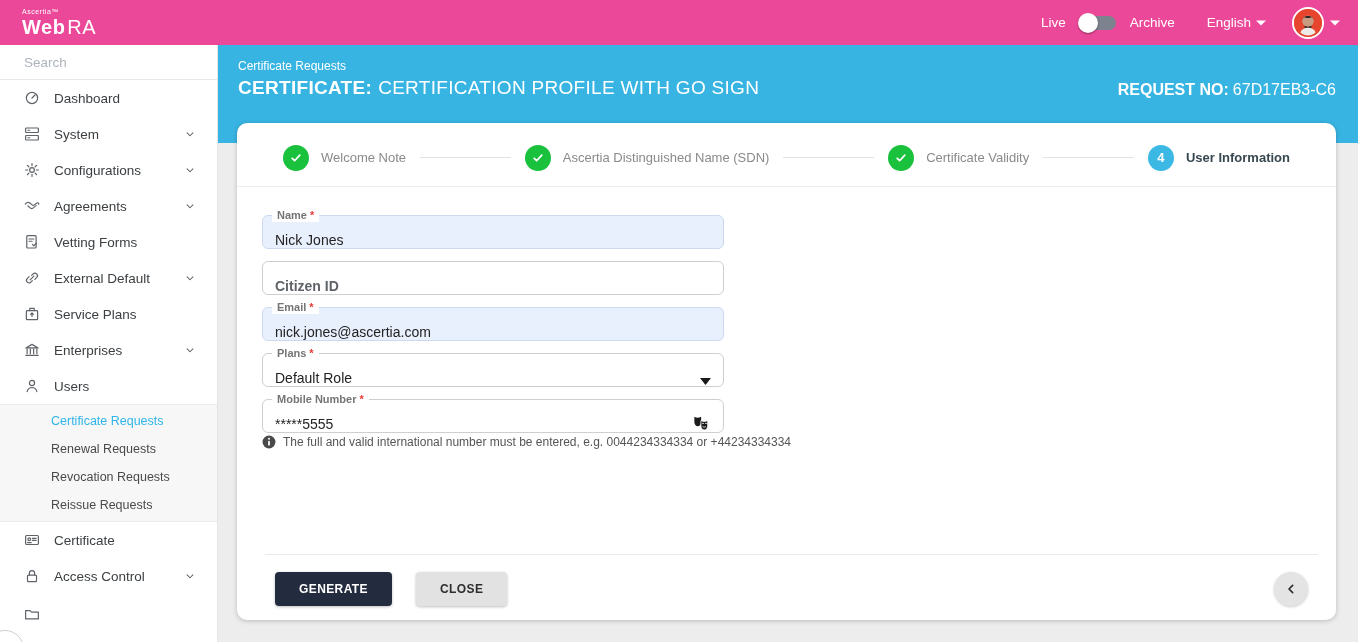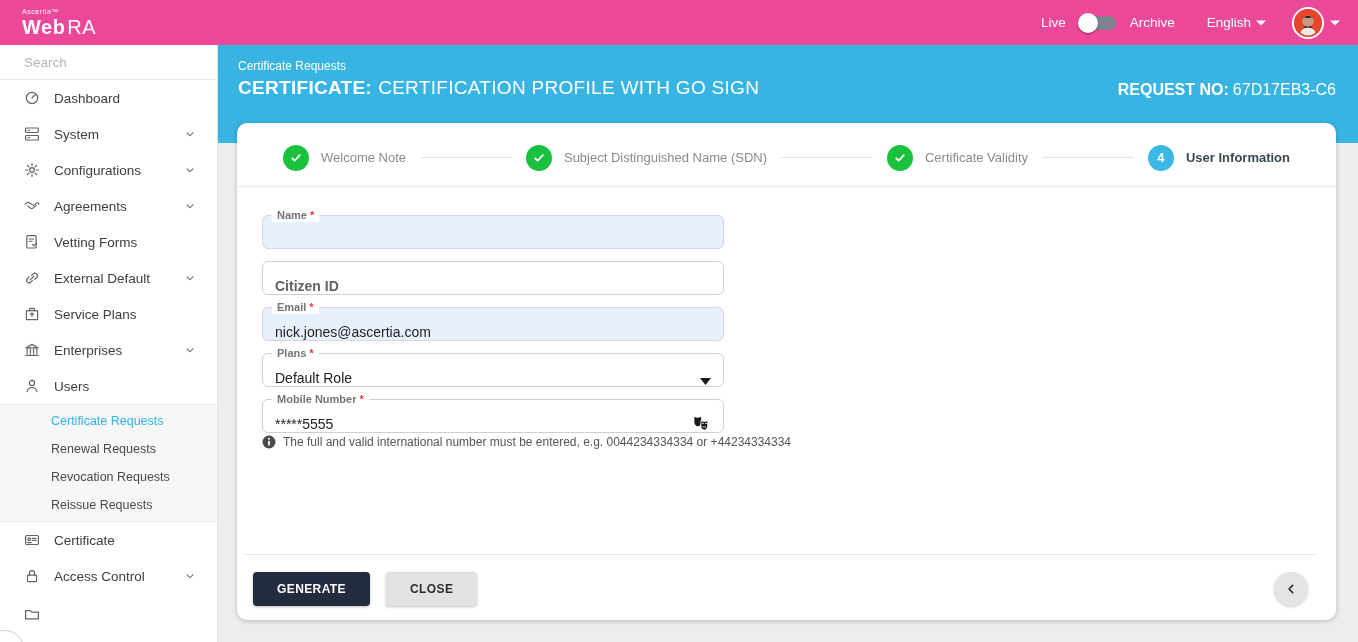--- a/index.html
+++ b/index.html
@@ -66,21 +66,21 @@
   .req::after { content:"*"; color:#e53935; font-weight:700; }
   .field input { border:none; outline:none; background:transparent; flex:1; font-size:14px; color:#222; font-family:inherit; }
   .field input::placeholder { color:#5f6368; font-weight:700; opacity:1; }
   .field .value-text { flex:1; font-size:14px; color:#222; }
   .sel-caret { width:11px; height:9px; fill:#1a1a1a; flex:none; cursor:pointer; }
   .masks-icon { width:18px; height:16px; flex:none; cursor:pointer; }
   .hint-row { display:flex; align-items:center; gap:7px; margin-top:-10px; font-size:12px; color:#555; }
   .info-icon { width:14px; height:14px; flex:none; }
 
   
-  .card-footer { position:absolute; left:6px; right:18px; bottom:14px; border-top:1px solid #e9e9e9; padding:17px 10px 0 10px; display:flex; align-items:flex-end; gap:16px; }
+  .card-footer { position:absolute; left:28px; right:18px; bottom:14px; border-top:1px solid #e9e9e9; padding:17px 10px 0 10px; display:flex; align-items:flex-end; gap:24px; }
   .btn { height:34px; border:none; border-radius:4px; font-family:inherit; font-size:12px; font-weight:700; letter-spacing:.4px; padding:0 24px; cursor:pointer; box-shadow:0 1px 3px rgba(0,0,0,.25); }
   .btn-generate { background:#232c3e; color:#fff; }
   .btn-close { background:#e2e2e2; color:#2e2e2e; }
   .back-fab { margin-left:auto; width:34px; height:34px; border-radius:50%; background:#e4e4e4; border:none; display:flex; align-items:center; justify-content:center; cursor:pointer; box-shadow:0 1px 3px rgba(0,0,0,.2); }
 </style>
 </head>
 <body>
 
 <header class="topbar">
   <div class="brand">
@@ -265,21 +265,21 @@
           </span>
         <span class="step-label">Welcome Note</span>
       </div>
       <div class="connector"></div>
       <div class="step">
         <span class="step-circle done">
             <svg width="14" height="14" viewBox="0 0 24 24" fill="none" stroke="#fff" stroke-width="3" stroke-linecap="round" stroke-linejoin="round">
               <path d="M5.5 12.5l4.2 4.2L18.5 7"></path>
             </svg>
           </span>
-        <span class="step-label">Subject Distinguished Name (SDN)</span>
+        <span class="step-label">Ascertia Distinguished Name (SDN)</span>
       </div>
       <div class="connector"></div>
       <div class="step">
         <span class="step-circle done">
             <svg width="14" height="14" viewBox="0 0 24 24" fill="none" stroke="#fff" stroke-width="3" stroke-linecap="round" stroke-linejoin="round">
               <path d="M5.5 12.5l4.2 4.2L18.5 7"></path>
             </svg>
           </span>
         <span class="step-label">Certificate Validity</span>
       </div>
@@ -289,20 +289,21 @@
         <span class="step-label">User Information</span>
       </div>
     </div>
 
     <div class="form-area">
       <div class="field autofill">
         <span class="float-label">
             <span>Name</span>
             <span class="req"></span>
           </span>
+        <input type="text" value="Nick Jones" style="">
       </div>
 
       <div class="field">
         <input type="text" placeholder="Citizen ID" style="">
       </div>
 
       <div class="field autofill">
         <span class="float-label">
             <span>Email</span>
             <span class="req"></span>

